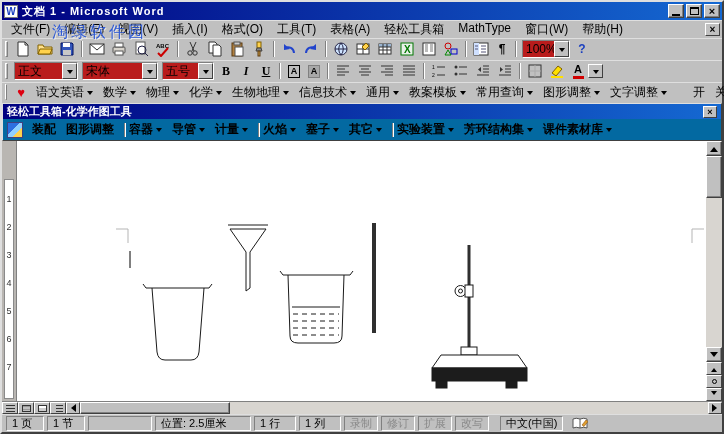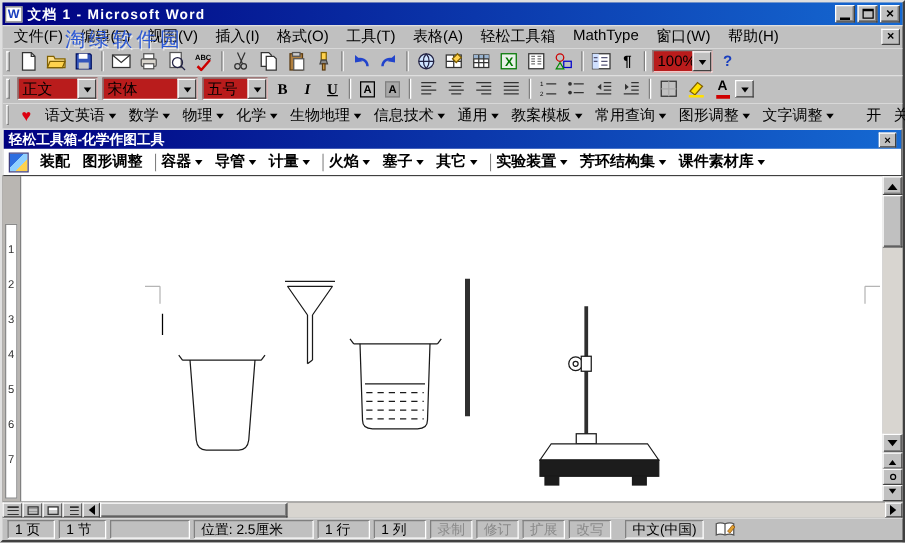--- a/index.html
+++ b/index.html
@@ -49,21 +49,21 @@
   .subject-items{display:flex;align-items:center;height:100%}
   .sbtn{height:18px;display:flex;align-items:center;padding:0 5px;white-space:nowrap}
   .heart{color:#dd0010;font-size:13px;line-height:1}
   .arrow-flag::after{content:"";display:inline-block;margin-left:3px;border:3px solid transparent;
     border-top:4px solid #000;transform:translateY(2px)}
   .gap-flag{margin-left:16px}
   .sep-flag{margin-left:5px;padding-left:8px;
     background:linear-gradient(#fff,#fff) 1px 50%/1px 14px no-repeat,
                linear-gradient(#808080,#808080) 0 50%/1px 14px no-repeat}
   
-  .toolbox{margin-top:1px;border:1px solid;border-color:#dfdfdf #404040 #404040 #dfdfdf;background:#ffffff}
+  .toolbox{margin-top:1px;border:1px solid;border-color:#dfdfdf #404040 #404040 #dfdfdf;background:#0369a1}
   .tb-title{height:15px;display:flex;align-items:center;background:linear-gradient(90deg,#000080,#1569d2);
     color:#fff;font-weight:bold;font-size:11px;padding:0 4px}
   .tb-close{margin-left:auto;width:14px;height:12px;background:#c0c0c0;color:#000;display:flex;align-items:center;justify-content:center;
     border:1px solid;border-color:#fff #404040 #404040 #fff;font-size:9px;font-weight:bold}
   .tb-tools{height:21px;display:flex;align-items:center;padding:0 4px;font-weight:bold}
   .tb-items{display:flex;align-items:center;height:100%}
   .tb-item{height:18px;display:flex;align-items:center;padding:0 5px;white-space:nowrap;font-size:12px}
   .tb-appicon{width:16px;height:16px;margin-right:4px;border:1px solid #404080;
     background:linear-gradient(135deg,#2e6fe0 0 40%,#8fd0ff 40% 65%,#ffd24d 65%)}
   

